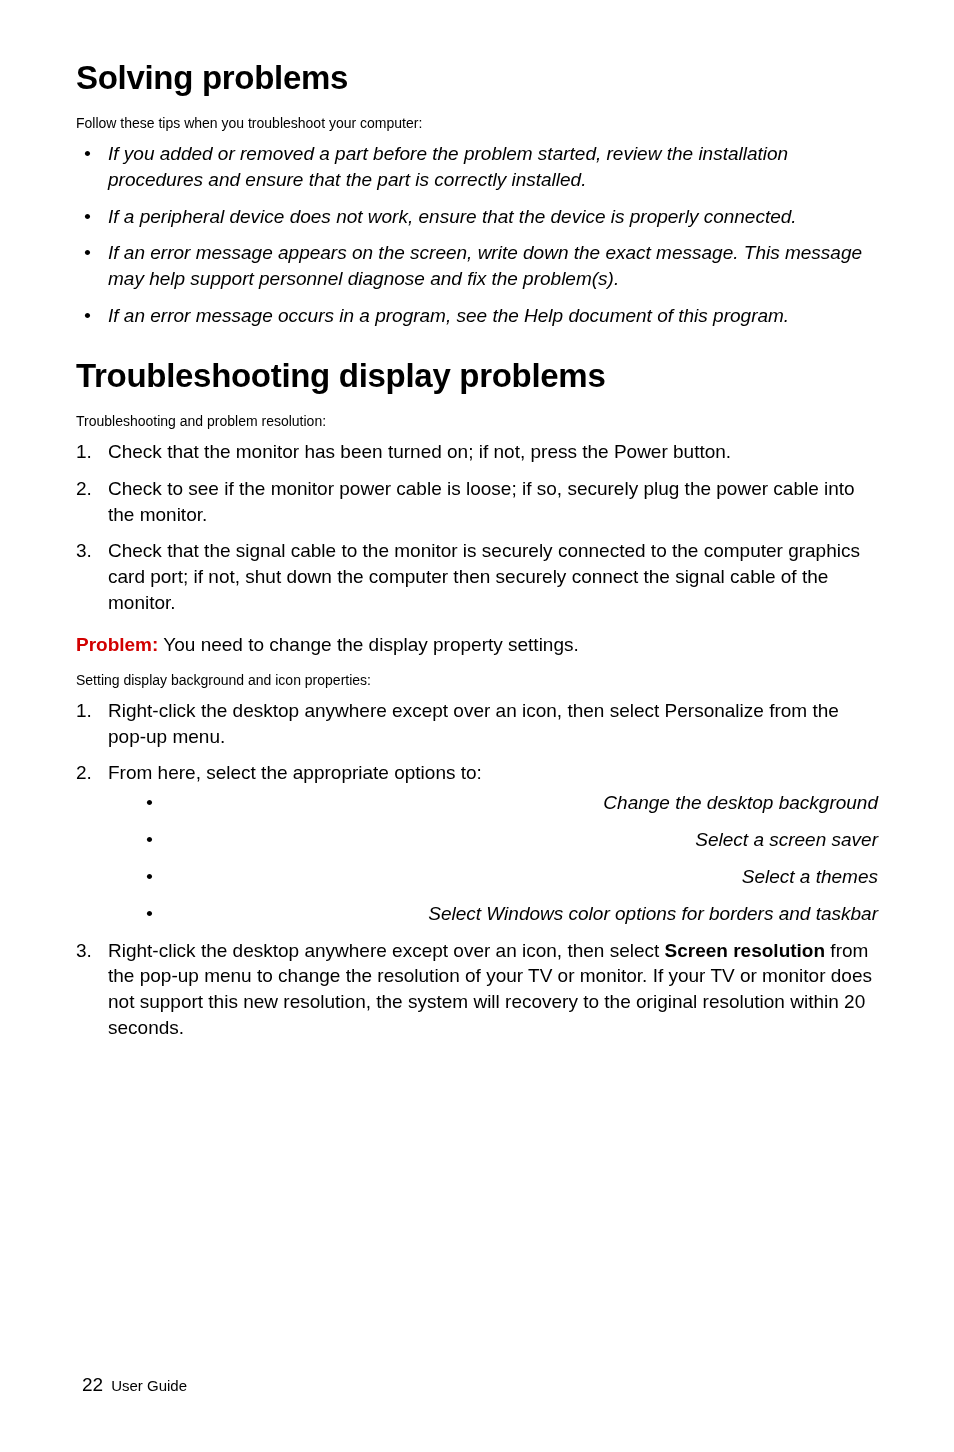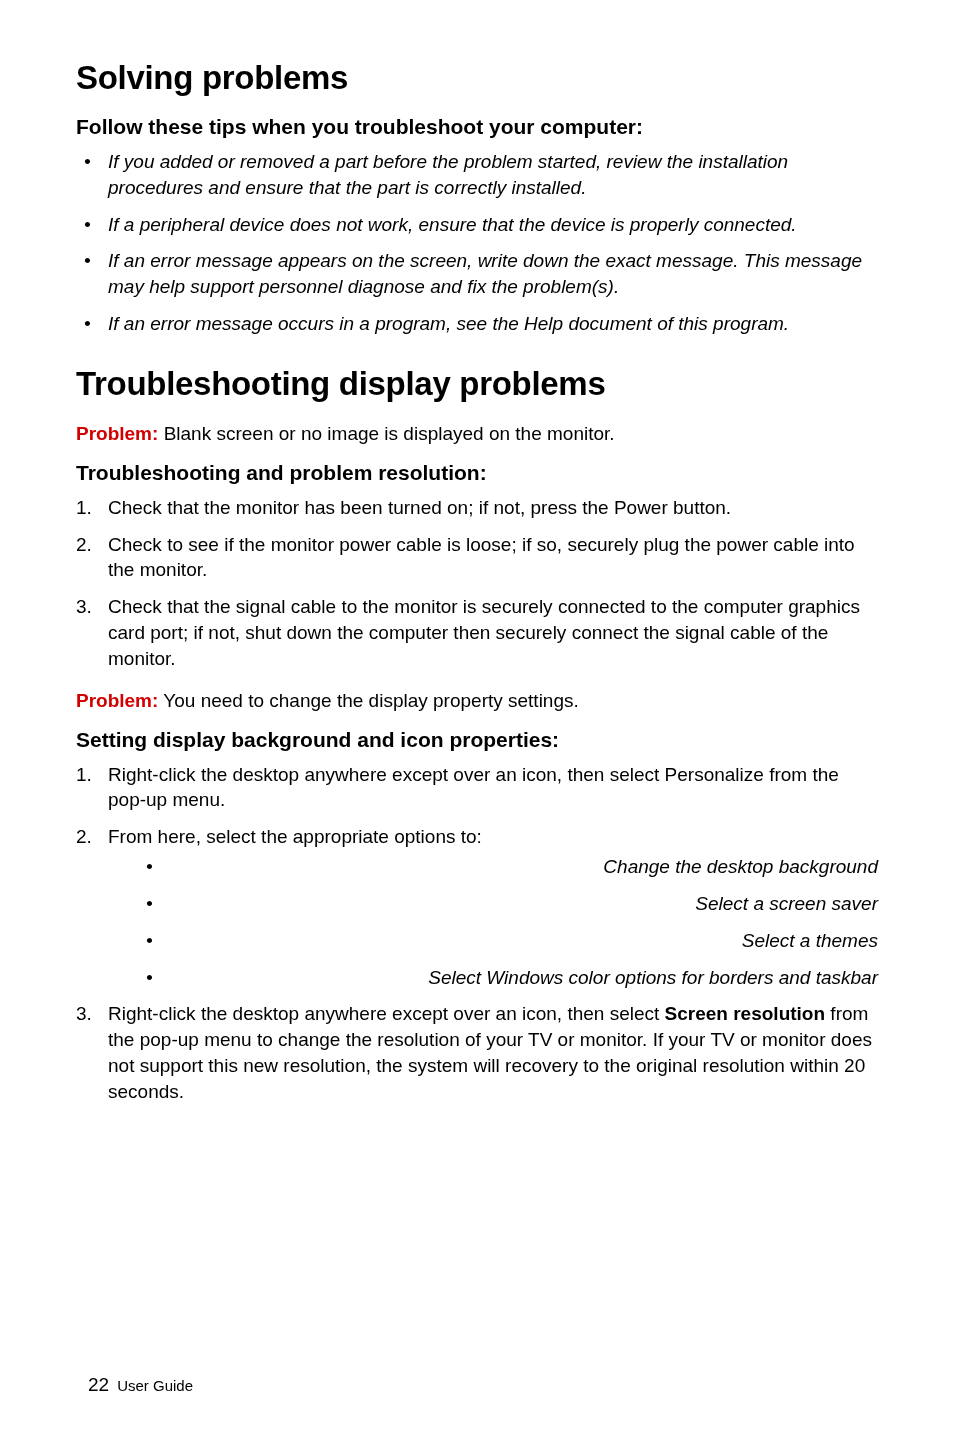--- a/index.html
+++ b/index.html
@@ -11,22 +11,22 @@
     padding: 55px 76px 50px 76px;
   }
   h1 {
     font-size: 33px;
     font-weight: 700;
     margin-top: 4px;
     margin-bottom: 18px;
     letter-spacing: -0.3px;
   }
   .subhead {
-    font-size: 21px;
-    font-weight: 700;
+    font-size: 14px;
+    font-weight: 400;
     margin-bottom: 10px;
   }
   ul.bullets, ol.numbers {
     padding-left: 0;
     margin-left: 0;
     list-style: none;
   }
   ul.bullets > li {
     position: relative;
     font-size: 19px;
@@ -63,21 +63,21 @@
     font-size: 19px;
     line-height: 1.36;
     margin-bottom: 14px;
   }
   .label-red { color: #d20000; font-weight: 700; }
   .bold-inline { font-weight: 700; }
   .section-gap { margin-top: 28px; }
   .footer {
     position: absolute;
     bottom: 56px;
-    left: 88px;
+    left: 82px;
     font-size: 15px;
   }
   .footer .pagenum { font-size: 19px; margin-right: 8px; }
   .nested-block { margin-top: 4px; text-align: right; }
 </style>
 </head>
 <body>
 
 <div class="page">
 
@@ -87,23 +87,20 @@
 
   <ul class="bullets">
     <li>If you added or removed a part before the problem started, review the installation procedures and ensure that the part is correctly installed.</li>
     <li>If a peripheral device does not work, ensure that the device is properly connected.</li>
     <li>If an error message appears on the screen, write down the exact message. This message may help support personnel diagnose and fix the problem(s).</li>
     <li>If an error message occurs in a program, see the Help document of this program.</li>
   </ul>
 
   <h1 class="section-gap">Troubleshooting display problems</h1>
 
-  <p class="body-text">
-    <span class="label-red">Problem:</span><span> Blank screen or no image is displayed on the monitor.</span>
-  </p>
 
   <p class="subhead">Troubleshooting and problem resolution:</p>
 
   <ol class="numbers">
     <li>Check that the monitor has been turned on; if not, press the Power button.</li>
     <li>Check to see if the monitor power cable is loose; if so, securely plug the power cable into the monitor.</li>
     <li>Check that the signal cable to the monitor is securely connected to the computer graphics card port; if not, shut down the computer then securely connect the signal cable of the monitor.</li>
   </ol>
 
   <p class="body-text" style="margin-top:16px;">

